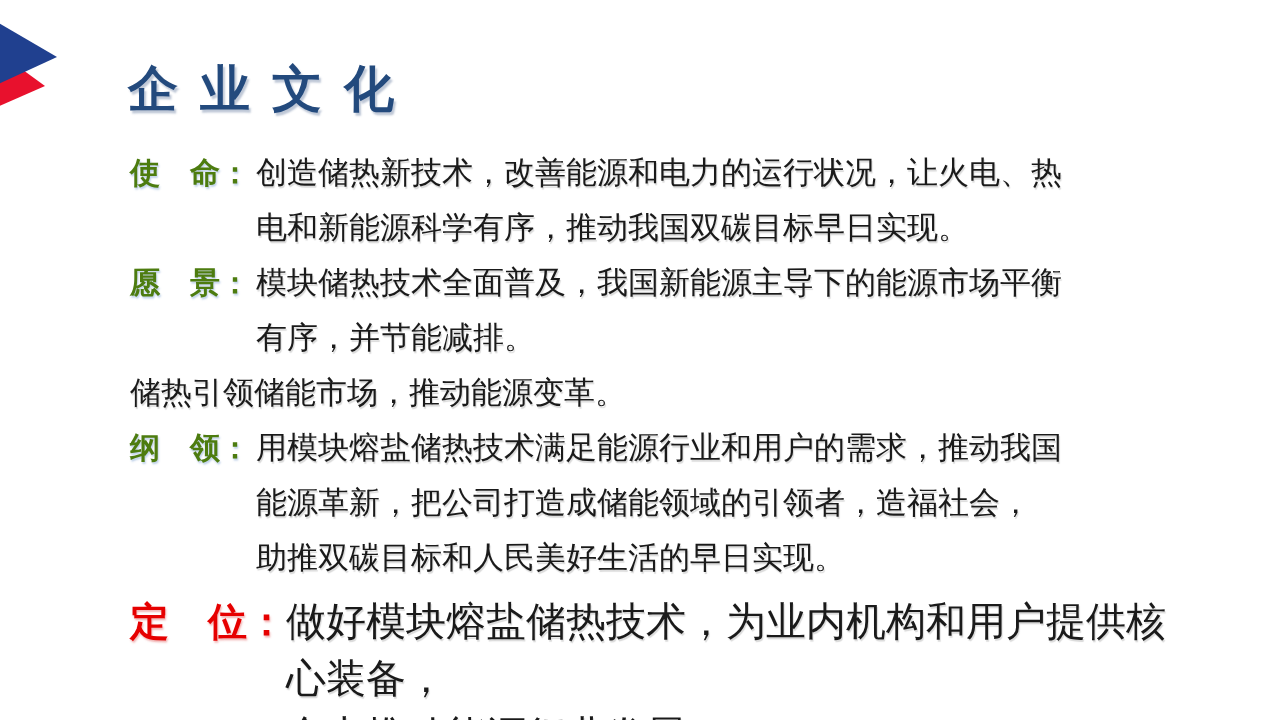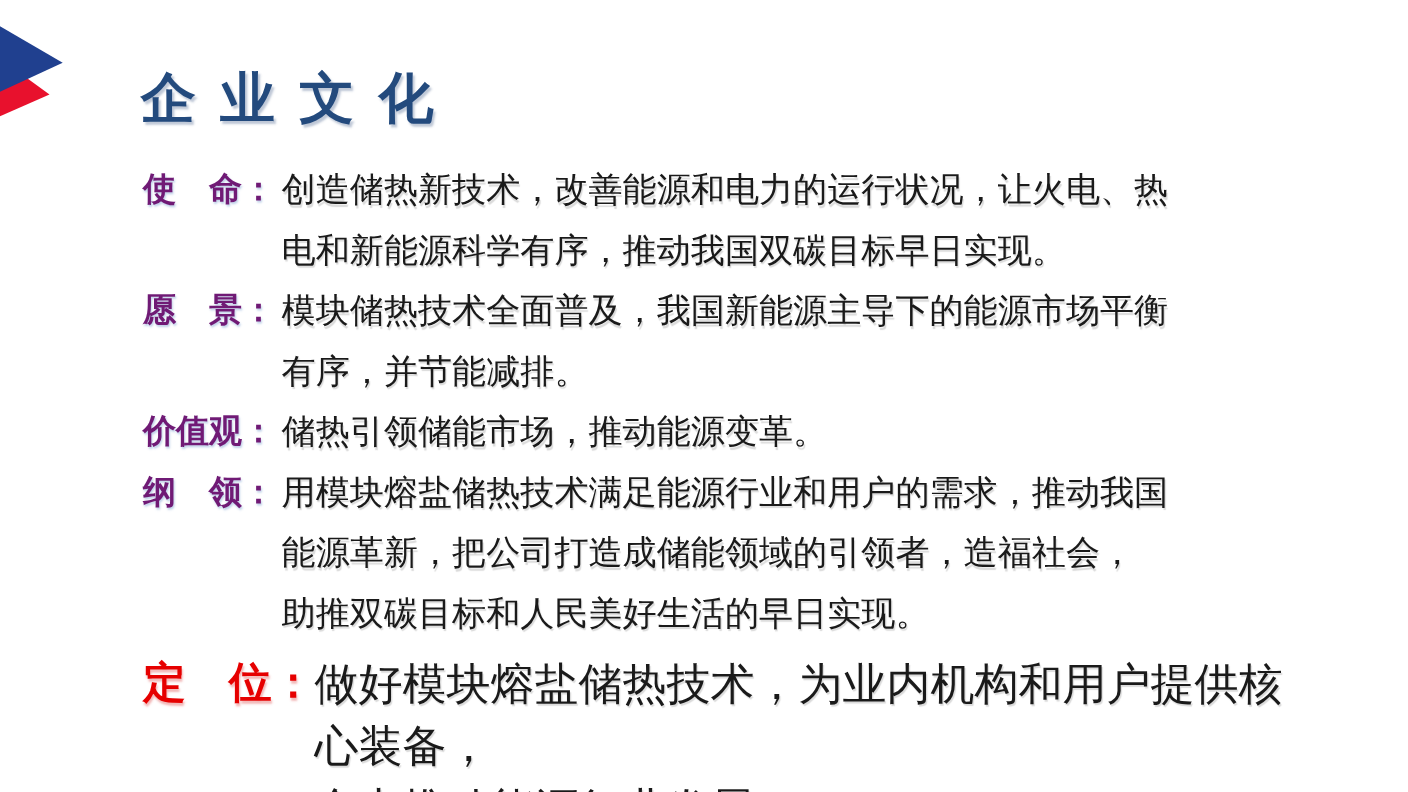--- a/index.html
+++ b/index.html
@@ -53,21 +53,21 @@
     align-items: flex-start;
   }
   .item-label {
     flex: 0 0 126px;
     font-size: 30px;
     line-height: 55px;
     font-weight: 700;
     white-space: pre;
     text-shadow: 1px 2px 2px rgba(110, 150, 205, 0.45);
   }
-  .label-blue { color: #701a75; }
+  .label-blue { color: #4d7c0f; }
   .label-red  {
     color: #E60000;
     text-shadow: 1px 2px 2px rgba(225, 90, 90, 0.45);
   }
   .item-text {
     flex: 1 1 auto;
     font-family: "Liberation Serif", "DejaVu Serif", serif;
     font-size: 31px;
     line-height: 55px;
     color: #1A1A1A;
@@ -104,21 +104,20 @@
 电和新能源科学有序，推动我国双碳目标早日实现。</span>
     </div>
 
     <div class="item">
       <span class="item-label label-blue">愿　景：</span>
       <span class="item-text">模块储热技术全面普及，我国新能源主导下的能源市场平衡
 有序，并节能减排。</span>
     </div>
 
     <div class="item">
-      <span class="item-label label-blue">价值观：</span>
       <span class="item-text">储热引领储能市场，推动能源变革。</span>
     </div>
 
     <div class="item">
       <span class="item-label label-blue">纲　领：</span>
       <span class="item-text">用模块熔盐储热技术满足能源行业和用户的需求，推动我国
 能源革新，把公司打造成储能领域的引领者，造福社会，
 助推双碳目标和人民美好生活的早日实现。</span>
     </div>
 

